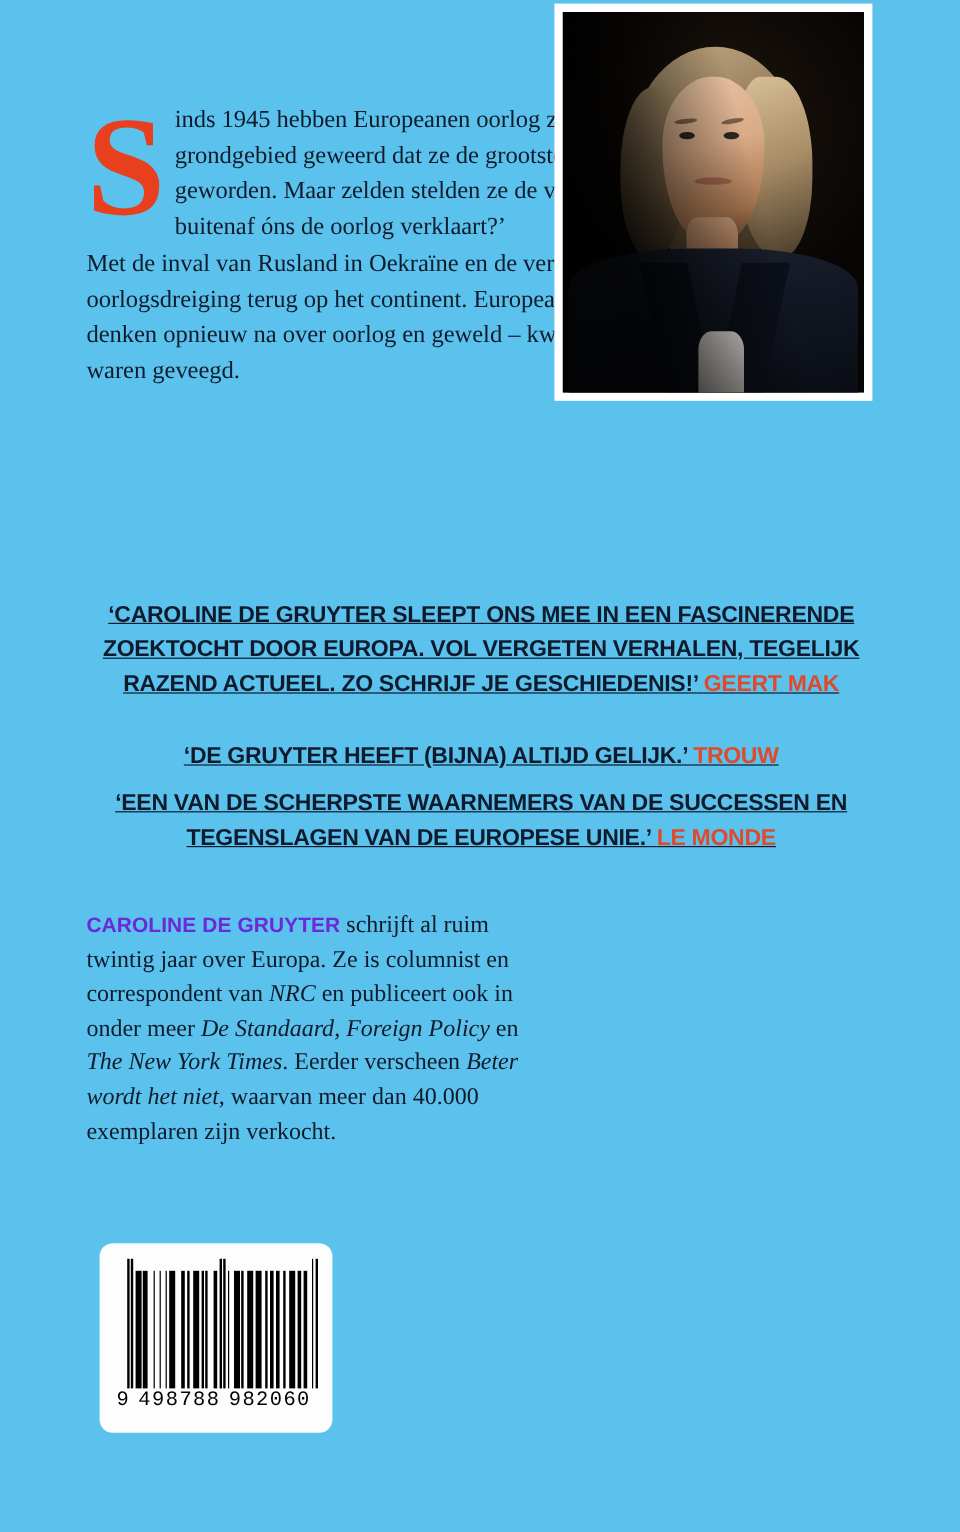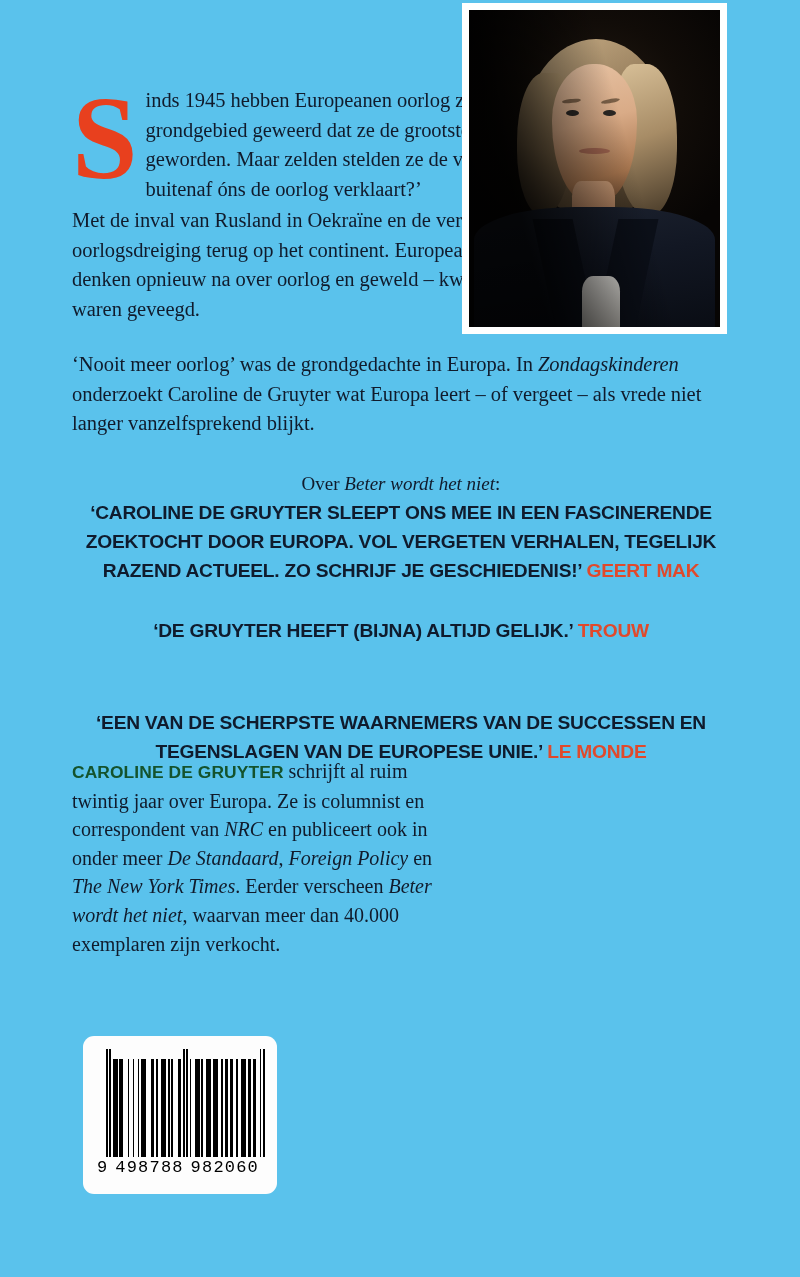--- a/index.html
+++ b/index.html
@@ -85,45 +85,46 @@
     left: 0;
     width: 658px;
     text-align: center;
     font-family: "Liberation Sans", "DejaVu Sans", sans-serif;
     font-weight: 700;
     font-size: 19.2px;
     line-height: 29px;
     letter-spacing: -0.25px;
     color: #0f1b2d;
     text-transform: uppercase;
+    text-decoration: underline;
   }
   .quote .src {
     color: #e0492c;
   }
   .quote-1 { top: 498px; }
   .quote-2 { top: 616px; }
-  .quote-3 { top: 708px; }
+  .quote-3 { top: 655px; }
 
   
   .bio {
     position: absolute;
     left: 0;
     top: 757px;
     width: 368px;
     font-family: "Liberation Serif", "DejaVu Serif", serif;
     font-size: 20px;
     line-height: 28.6px;
     color: #101b2c;
   }
   .bio .name {
     font-family: "Liberation Sans", "DejaVu Sans", sans-serif;
     font-weight: 700;
     font-size: 17.4px;
     letter-spacing: 0.1px;
-    color: #14532d;
+    color: #6d28d9;
     text-transform: uppercase;
   }
 
   
   .photo-frame {
     position: absolute;
     left: 390px;
     top: 3px;
     width: 265px;
     height: 331px;
@@ -309,27 +310,21 @@
     <div class="blurb para-1">
       <p class="lead">
         <span class="dropcap">S</span><span>inds 1945 hebben Europeanen oorlog zo succesvol van hun grondgebied geweerd dat ze de grootste pacifisten ter wereld zijn geworden. Maar zelden stelden ze de vraag: ‘Wat als iemand van buitenaf óns de oorlog verklaart?’</span>
       </p>
     </div>
 
     <div class="blurb para-2">
       <p><span>Met de inval van Rusland in Oekraïne en de veranderende rol van de VS is oorlogsdreiging terug op het continent. Europeanen herbewapenen zich en denken opnieuw na over oorlog en geweld – kwesties die lang onder het tapijt waren geveegd.</span></p>
     </div>
 
-    <div class="blurb para-3">
-      <p><span>‘Nooit meer oorlog’ was de grondgedachte in Europa. In </span><em class="it">Zondagskinderen</em><span> onderzoekt Caroline de Gruyter wat Europa leert – of vergeet – als vrede niet langer vanzelfsprekend blijkt.</span></p>
-    </div>
-
-    <div class="praise-intro">
-      <span>Over </span><em class="it">Beter wordt het niet</em><span>:</span>
-    </div>
+
 
     <div class="quote quote-1">
       <span>‘CAROLINE DE GRUYTER SLEEPT ONS MEE IN EEN FASCINERENDE ZOEKTOCHT DOOR EUROPA. VOL VERGETEN VERHALEN, TEGELIJK RAZEND ACTUEEL. ZO SCHRIJF JE GESCHIEDENIS!’</span>
       <span class="src">GEERT MAK</span>
     </div>
 
     <div class="quote quote-2">
       <span>‘DE GRUYTER HEEFT (BIJNA) ALTIJD GELIJK.’</span>
       <span class="src">TROUW</span>
     </div>

